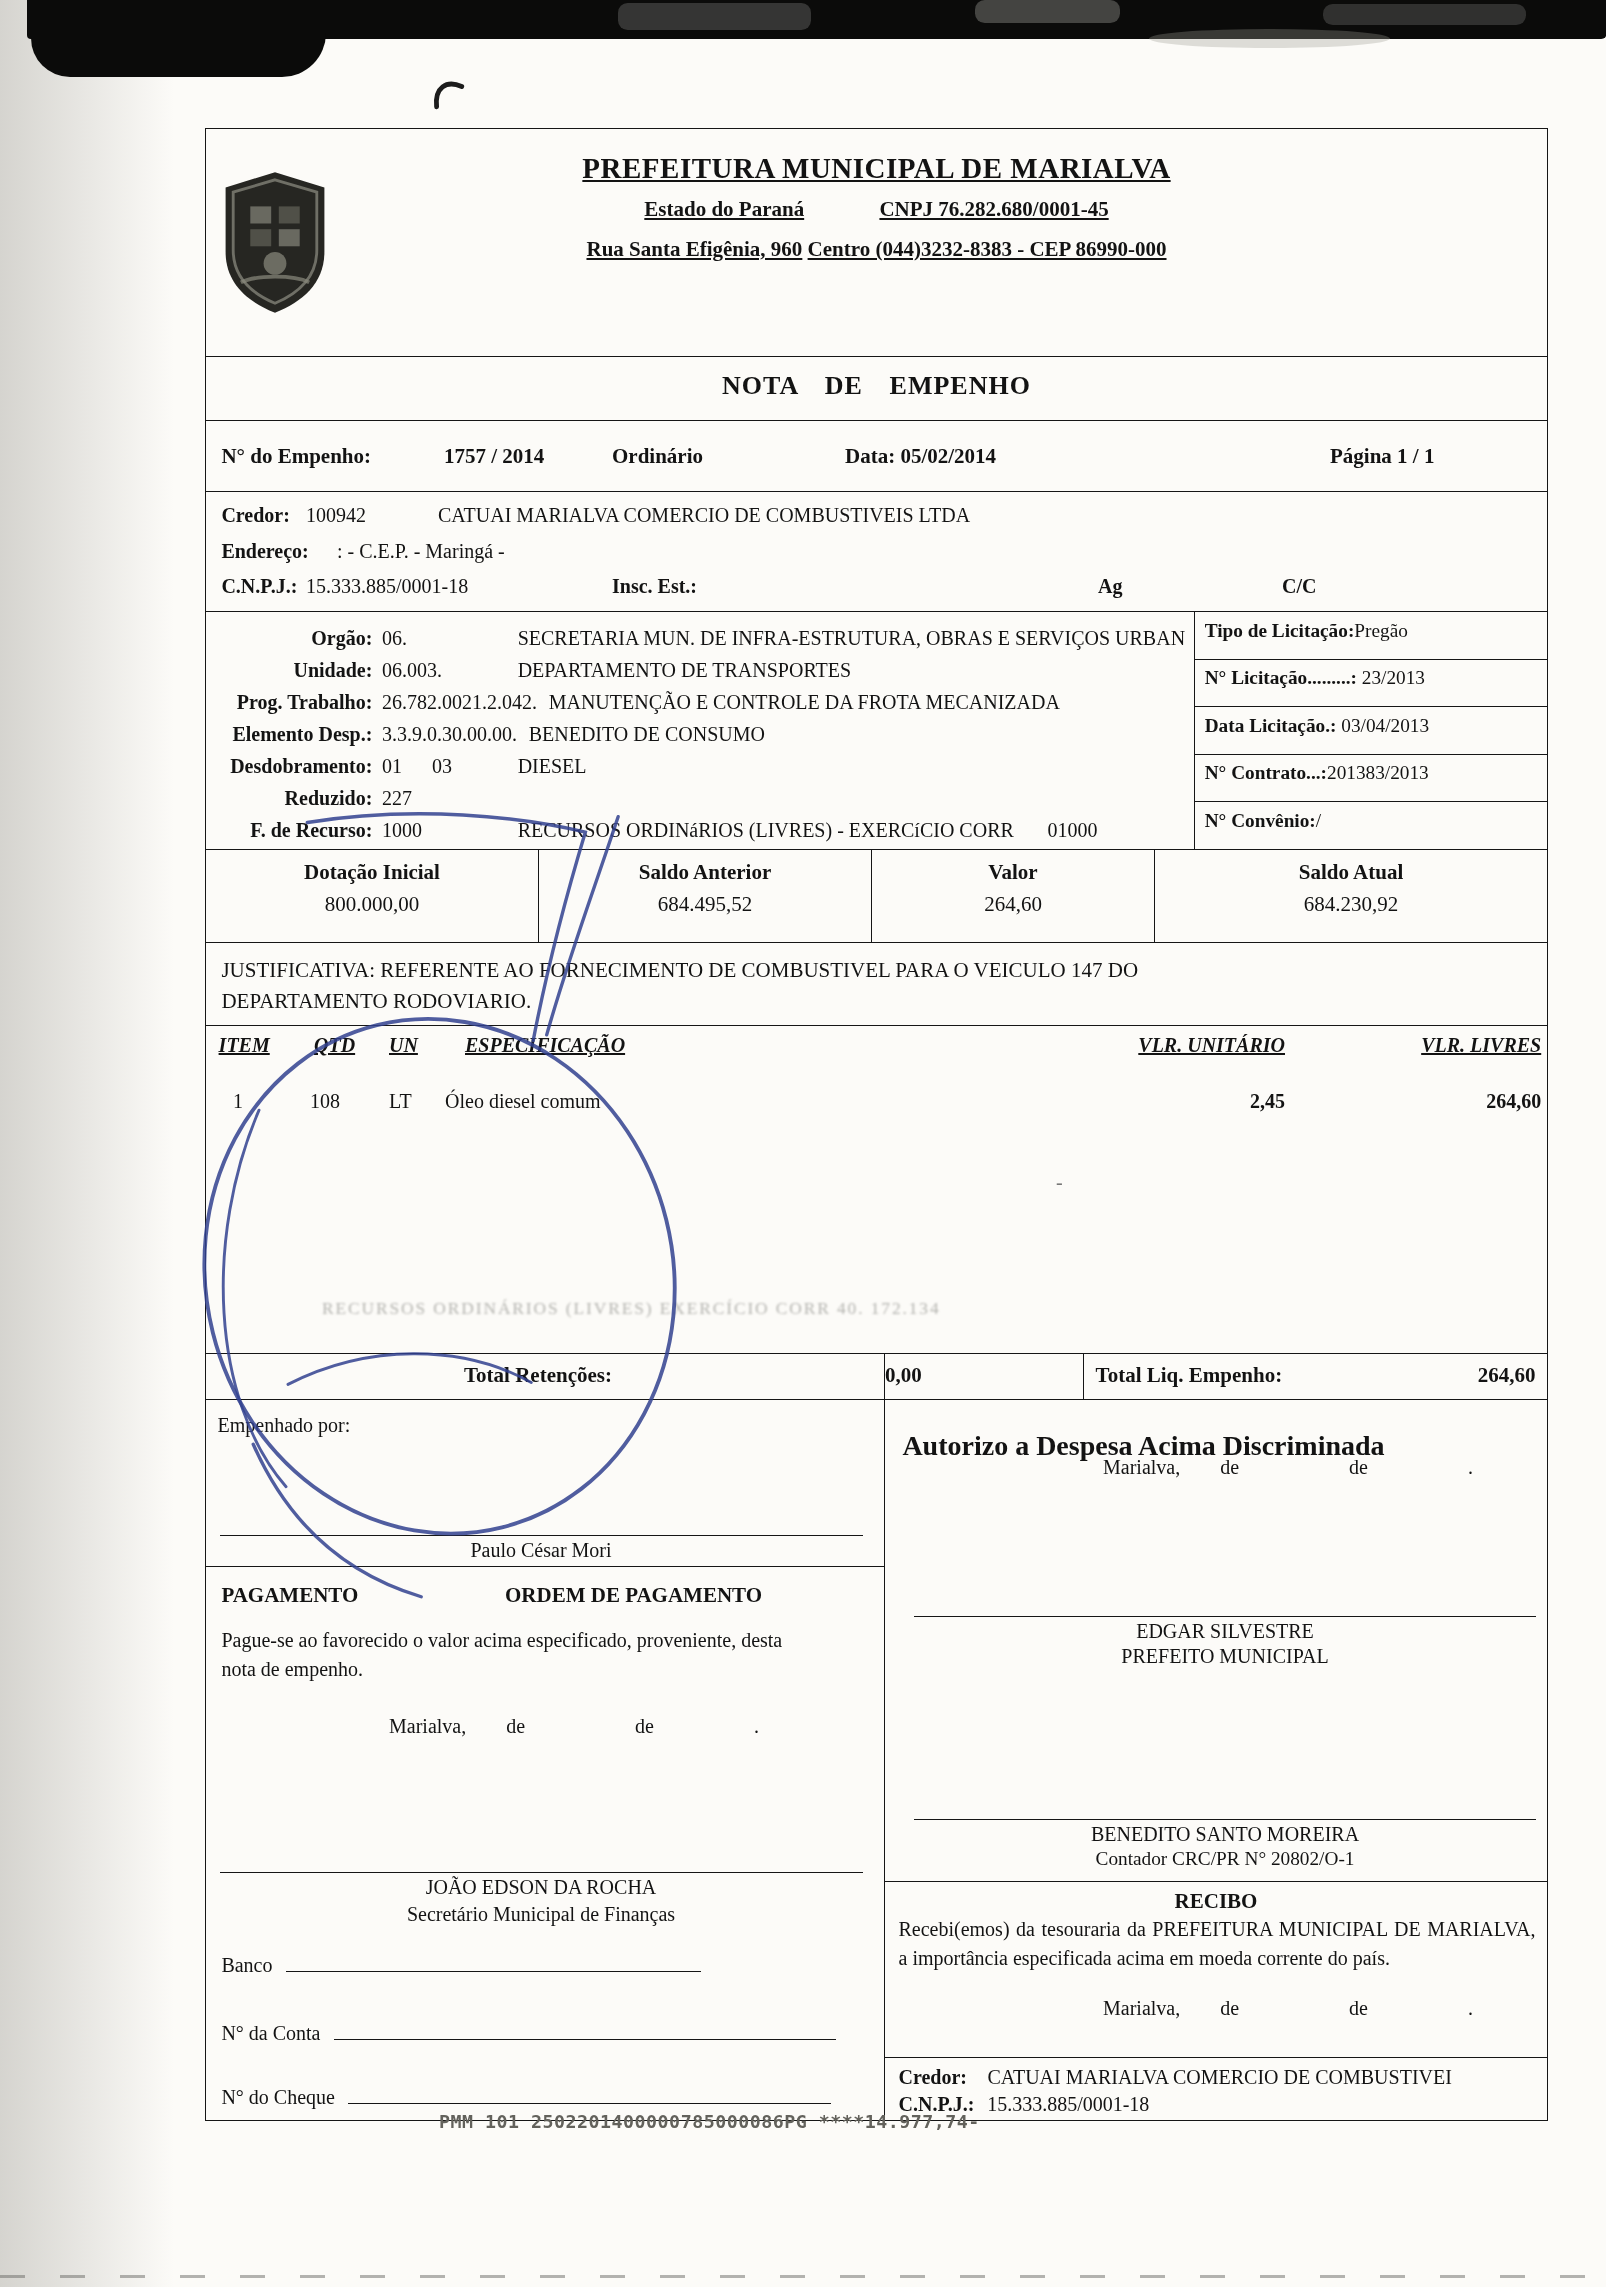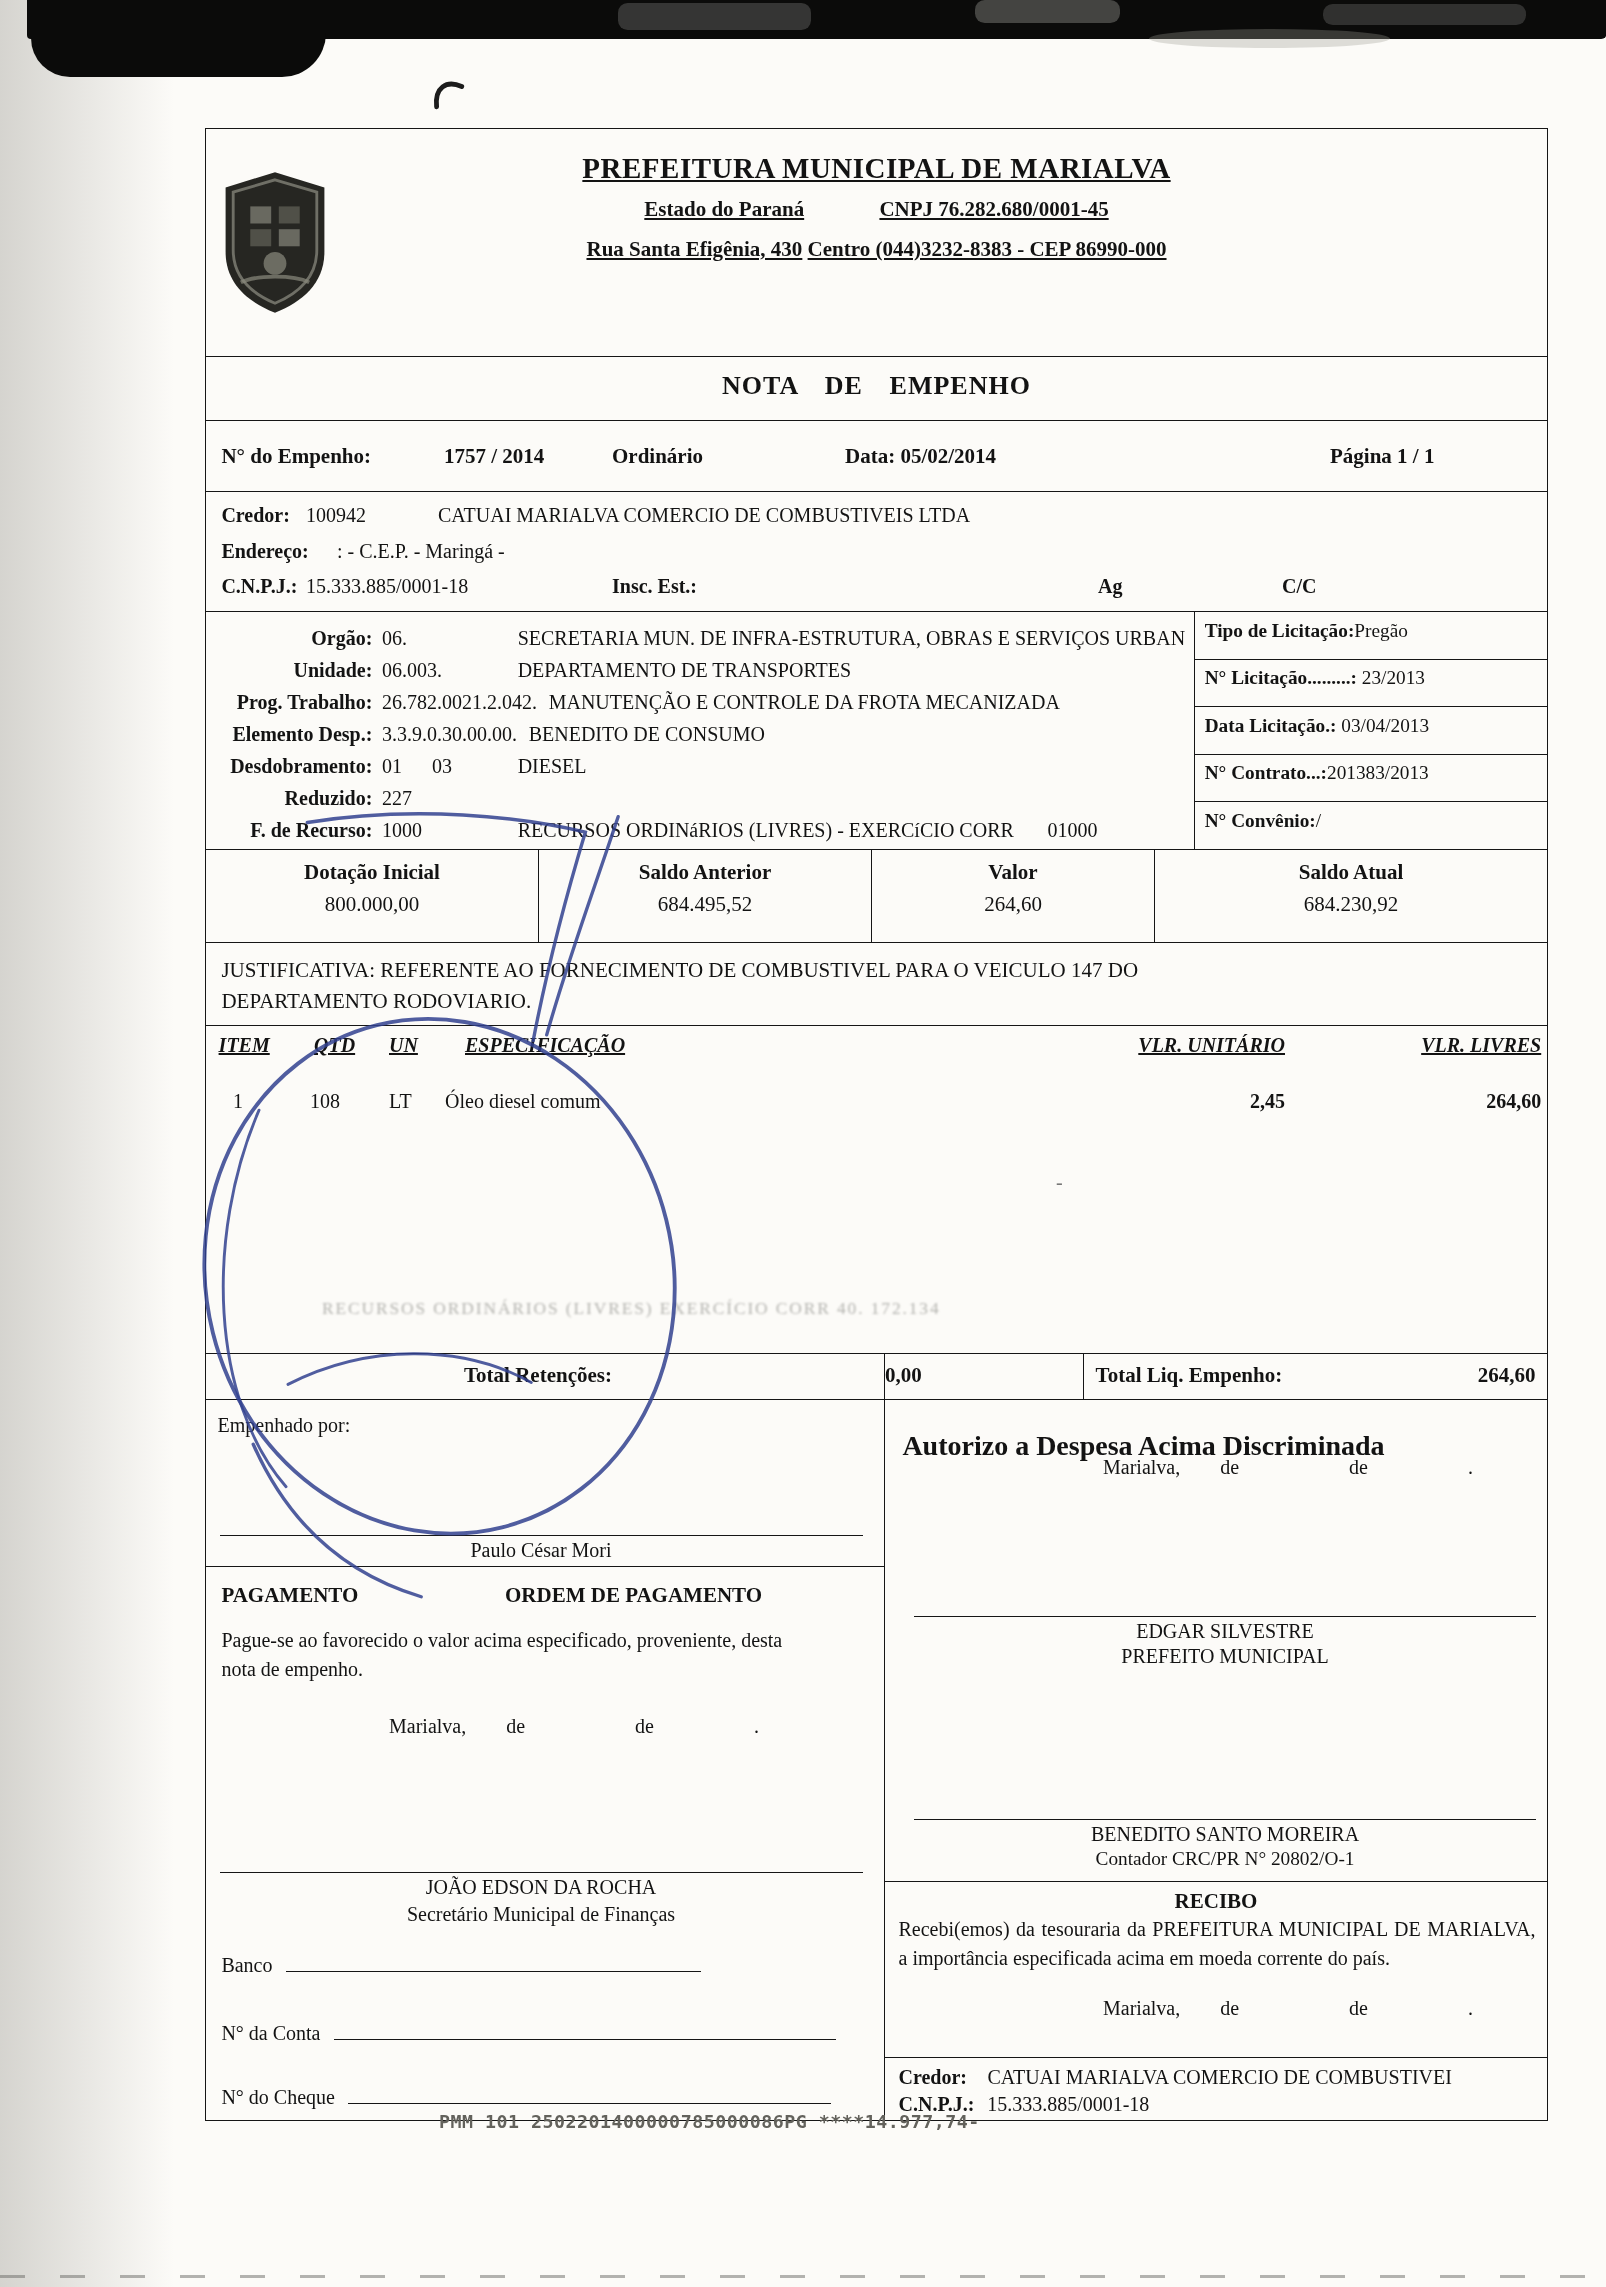--- a/index.html
+++ b/index.html
@@ -122,21 +122,21 @@
       <rect x="64" y="64" width="22" height="18" fill="#7a7a70" opacity=".8"></rect>
       <circle cx="60" cy="100" r="12" fill="#8a8a7e" opacity=".7"></circle>
       <path d="M24 120 C40 112 80 112 96 120" stroke="#8a8a7e" stroke-width="4" fill="none" opacity=".7"></path>
     </svg>
     <div class="h1">PREFEITURA MUNICIPAL DE MARIALVA</div>
     <div class="h2">
       <span>Estado do Paraná</span>
       <span class="gap1">CNPJ 76.282.680/0001-45</span>
     </div>
     <div class="h3">
-      <span>Rua Santa Efigênia, 430</span>
+      <span>Rua Santa Efigênia, 960</span>
       <span class="gap2">Centro   (044)3232-8383  -  CEP 86990-000</span>
     </div>
   </div>
 
   <div class="sec sec-title">
     <div class="doc-title">NOTA DE EMPENHO</div>
   </div>
 
   <div class="sec sec-emp">
     <span class="abs" style="left:15.4px">N° do Empenho:</span>

